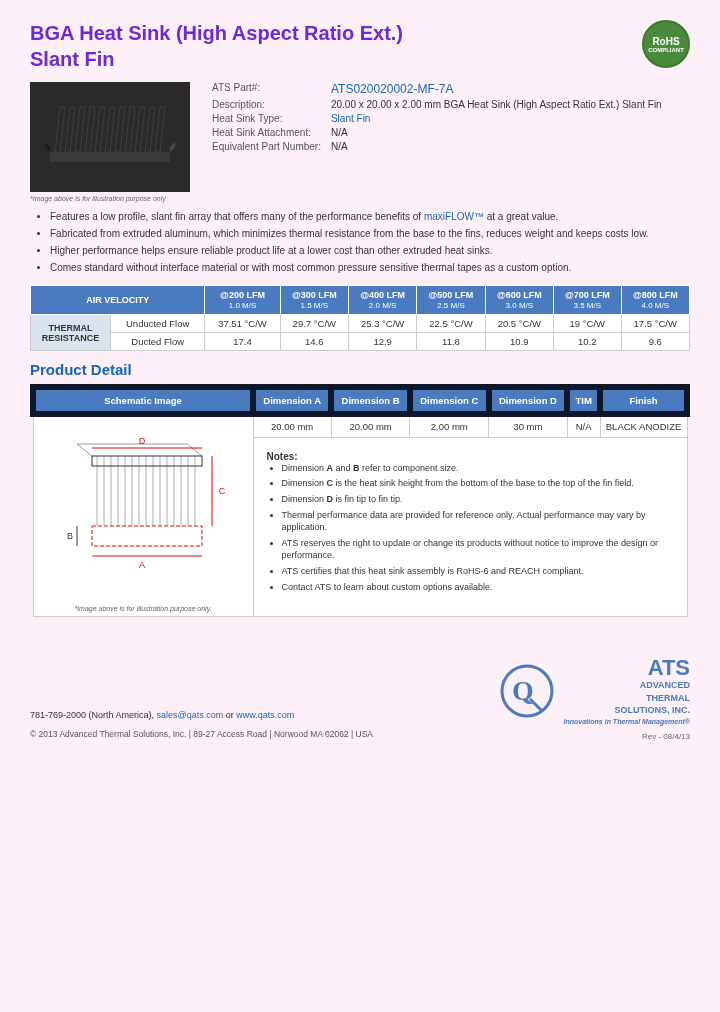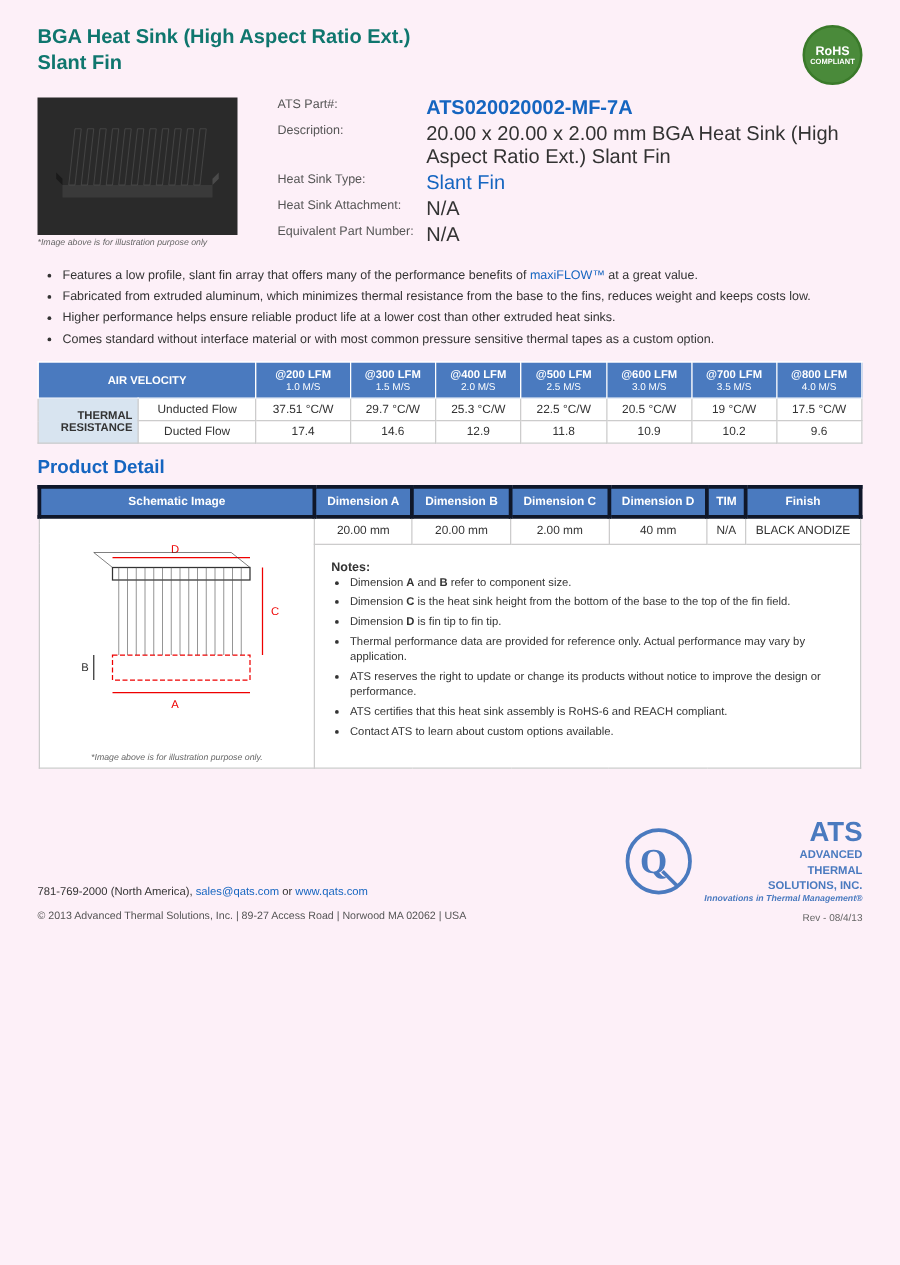--- a/index.html
+++ b/index.html
@@ -18,23 +18,23 @@
       padding: 20px 30px 20px 30px;
       position: relative;
     }
     .header-section {
       display: flex;
       justify-content: space-between;
       align-items: flex-start;
       margin-bottom: 10px;
     }
     .product-title h1 {
-      font-size: 16px;
-      font-weight: bold;
-      color: #0f766e;
+      font-size: 20px;
+      font-weight: bold;
+      color: #6d28d9;
       line-height: 1.3;
     }
     .rohs-badge {
       width: 48px;
       height: 48px;
       border-radius: 50%;
       background: #4a8a3a;
       display: flex;
       flex-direction: column;
       align-items: center;
@@ -42,21 +42,21 @@
       color: white;
       font-size: 7px;
       font-weight: bold;
       border: 2px solid #3a7a2a;
     }
     .rohs-badge .rohs-text { font-size: 10px; font-weight: bold; }
     .rohs-badge .compliant { font-size: 6px; }
 
     .product-info-section {
       display: flex;
-      gap: 32px;
+      gap: 22px;
       margin-bottom: 8px;
     }
     .product-image-area {
       width: 160px;
       flex-shrink: 0;
     }
     .product-image-placeholder {
       width: 160px;
       height: 110px;
       background: #2a2a2a;
@@ -77,22 +77,22 @@
     .product-specs {
       flex: 1;
     }
     .specs-grid {
       display: grid;
       grid-template-columns: auto 1fr;
       gap: 3px 10px;
       margin-bottom: 8px;
     }
     .spec-label { color: #555; font-size: 10px; }
-    .spec-value { font-size: 16px; }
-    .spec-value.blue { color: #1565c0; font-weight: bold; font-size: 16px; }
+    .spec-value { font-size: 10px; }
+    .spec-value.blue { color: #1565c0; font-weight: normal; font-size: 12px; }
     .spec-value.link { color: #1565c0; }
 
     .section-title {
       font-size: 15px;
       font-weight: bold;
       color: #1565c0;
       margin: 10px 0 6px 0;
       border-bottom: none;
     }
 
@@ -130,21 +130,21 @@
       border: 1px solid #ccc;
       text-align: center;
       padding: 3px 4px;
       background: white;
       font-size: 9.5px;
     }
     .thermal-table .row-header-cell {
       background: #d8e4f0;
       font-size: 9px;
       font-weight: bold;
-      text-align: right;
+      text-align: center;
       color: #333;
     }
     .thermal-table .header-row-label {
       background: #4a7abf;
       color: white;
       font-weight: bold;
       font-size: 9px;
     }
     .thermal-table .sub-label {
       font-size: 8px;
@@ -156,21 +156,21 @@
       width: 100%;
       border-collapse: collapse;
       margin-bottom: 8px;
       font-size: 9.5px;
     }
     .detail-table th {
       background: #4a7abf;
       color: white;
       text-align: center;
       padding: 5px 3px;
-      border: 3px solid #0f172a;
+      border: 6px solid #0f172a;
       font-size: 9.5px;
     }
     .detail-table td {
       border: 1px solid #ccc;
       text-align: center;
       padding: 4px 3px;
       background: white;
       font-size: 9.5px;
       vertical-align: top;
     }
@@ -430,21 +430,21 @@
               <line x1="50" y1="30" x2="35" y2="18" stroke="#333" stroke-width="0.5"></line>
               <line x1="160" y1="30" x2="145" y2="18" stroke="#333" stroke-width="0.5"></line>
               <line x1="35" y1="18" x2="145" y2="18" stroke="#333" stroke-width="0.5"></line>
             </svg>
           </div>
           <p class="schematic-note">*Image above is for illustration purpose only.</p>
         </td>
         <td>20.00 mm</td>
         <td>20.00 mm</td>
         <td>2.00 mm</td>
-        <td>40 mm</td>
+        <td>30 mm</td>
         <td>N/A</td>
         <td>BLACK ANODIZE</td>
       </tr>
       <tr>
         <td colspan="6" style="text-align:left; padding:8px; background:white;">
           <div class="notes-section">
             <div class="notes-title">Notes:</div>
             <ul class="notes-list">
               <li>Dimension <strong>A</strong> and <strong>B</strong> refer to component size.</li>
               <li>Dimension <strong>C</strong> is the heat sink height from the bottom of the base to the top of the fin field.</li>

